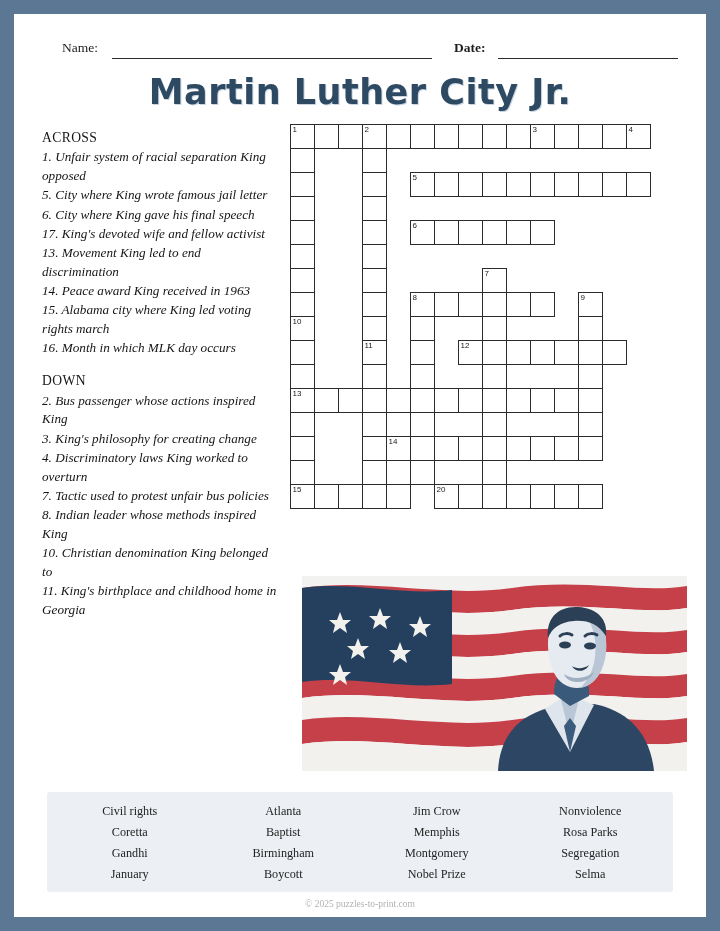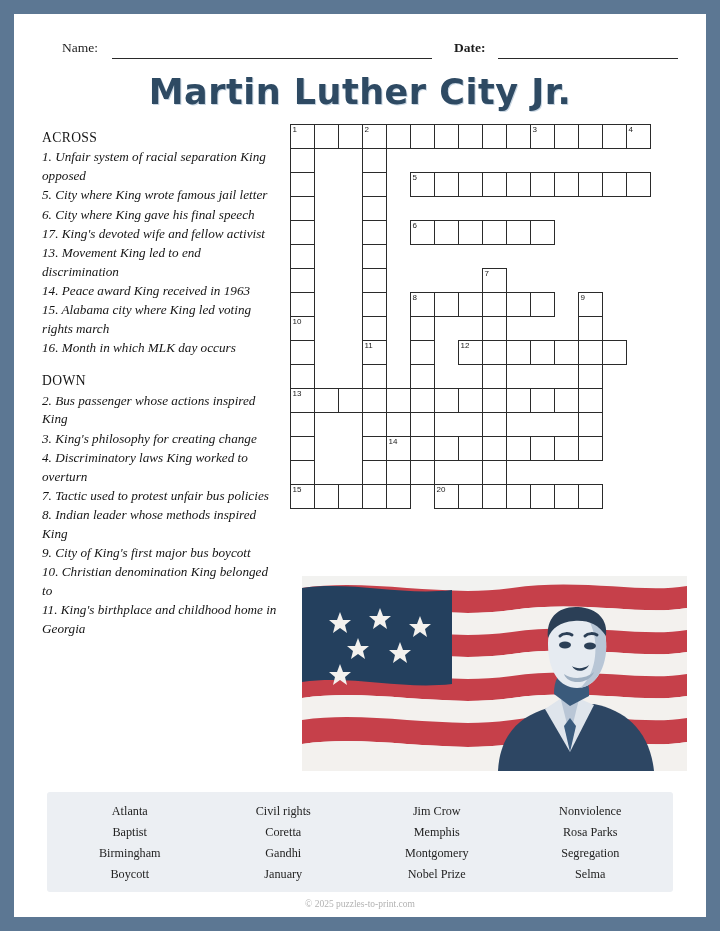--- a/index.html
+++ b/index.html
@@ -205,21 +205,20 @@
         <li>16. Month in which MLK day occurs</li>
       </ol>
       <div class="gap"></div>
       <div class="section-head">DOWN</div>
       <ol>
         <li>2. Bus passenger whose actions inspired King</li>
         <li>3. King's philosophy for creating change</li>
         <li>4. Discriminatory laws King worked to overturn</li>
         <li>7. Tactic used to protest unfair bus policies</li>
         <li>8. Indian leader whose methods inspired King</li>
-        <li>9. City of King's first major bus boycott</li>
         <li>10. Christian denomination King belonged to</li>
         <li>11. King's birthplace and childhood home in Georgia</li>
       </ol>
     </div>
 
     <div class="grid-wrap" id="grid">
         <div class="cell" style="left: 0px; top: 0px;">
           <span class="num">1</span>
         </div>
         <div class="cell" style="left: 24px; top: 0px;"></div>
@@ -408,30 +407,30 @@
         <path d="M258,60 C261,57 267,57 270,59" stroke="#2b3f56" stroke-width="3" fill="none" stroke-linecap="round"></path>
         <path d="M283,60 C286,57 292,57 295,59" stroke="#2b3f56" stroke-width="3" fill="none" stroke-linecap="round"></path>
         <path d="M270,90 C274,93 282,93 287,89 C284,96 273,97 270,90 Z" fill="#2b3f56"></path>
         <path d="M262,98 C270,104 284,103 292,96 C288,108 266,110 262,98 Z" fill="#9fb0c2"></path>
       </svg>
     </div>
 
     <div class="wordbank">
       <div class="wb-cols">
         <div class="wb-col">
+          <span class="wb-word">Civil rights</span>
+          <span class="wb-word">Coretta</span>
+          <span class="wb-word">Gandhi</span>
+          <span class="wb-word">January</span>
+        </div>
+        <div class="wb-col">
           <span class="wb-word">Atlanta</span>
           <span class="wb-word">Baptist</span>
           <span class="wb-word">Birmingham</span>
           <span class="wb-word">Boycott</span>
-        </div>
-        <div class="wb-col">
-          <span class="wb-word">Civil rights</span>
-          <span class="wb-word">Coretta</span>
-          <span class="wb-word">Gandhi</span>
-          <span class="wb-word">January</span>
         </div>
         <div class="wb-col">
           <span class="wb-word">Jim Crow</span>
           <span class="wb-word">Memphis</span>
           <span class="wb-word">Montgomery</span>
           <span class="wb-word">Nobel Prize</span>
         </div>
         <div class="wb-col">
           <span class="wb-word">Nonviolence</span>
           <span class="wb-word">Rosa Parks</span>

